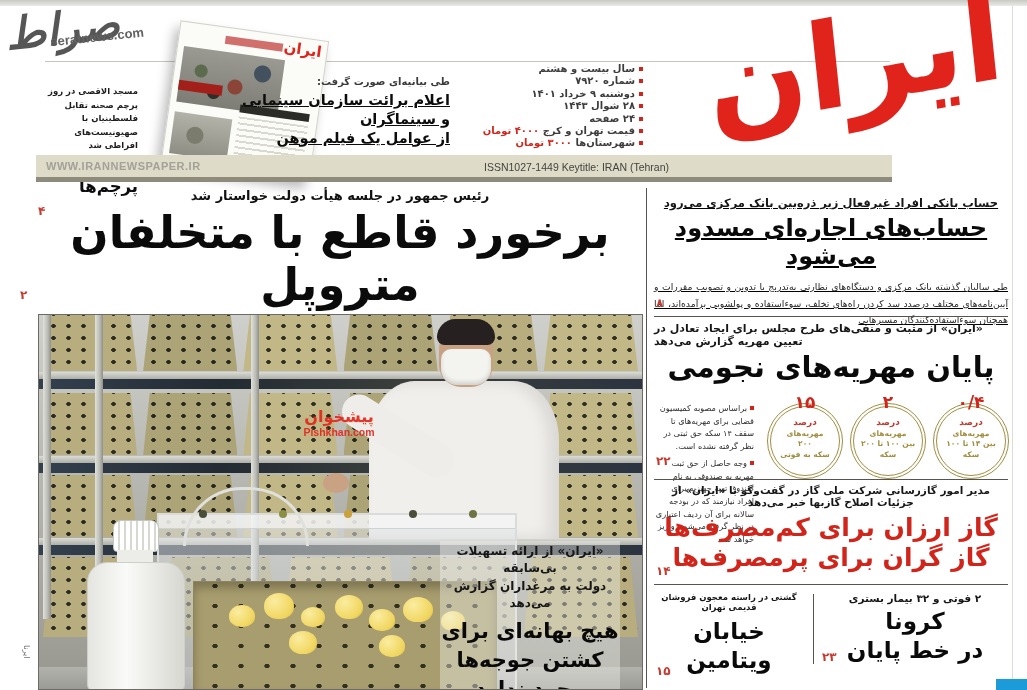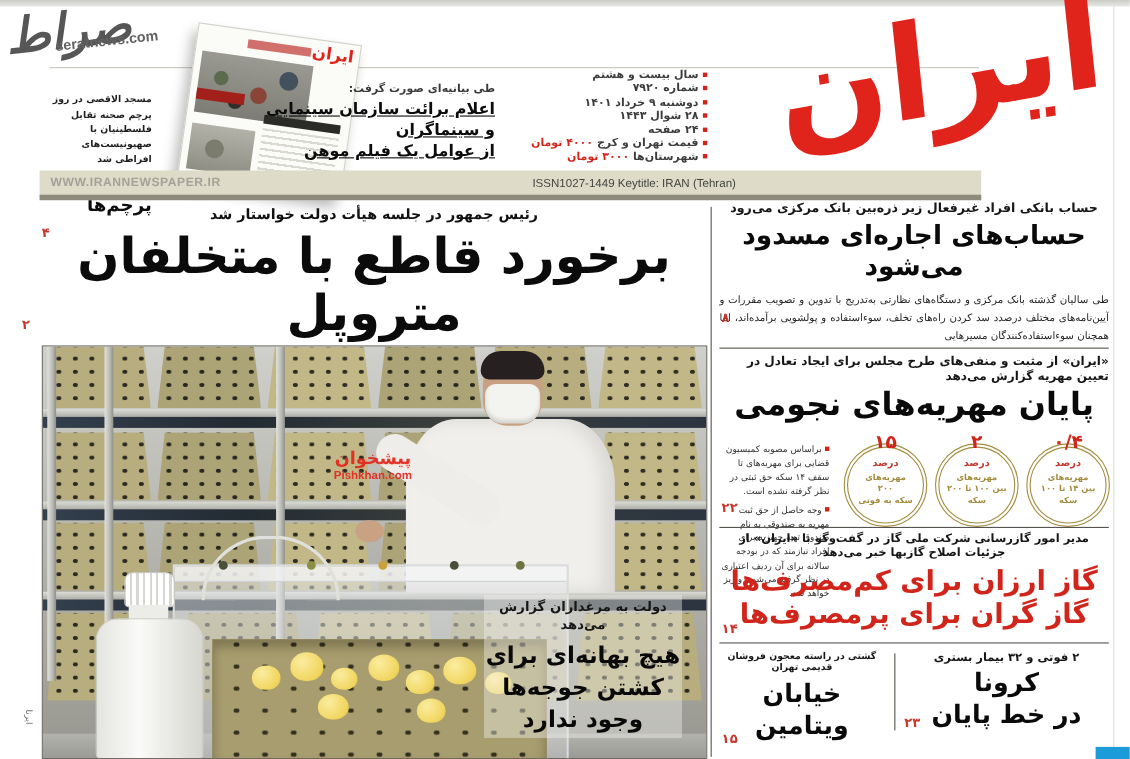--- a/index.html
+++ b/index.html
@@ -121,28 +121,28 @@
     background:rgba(240,240,237,.42);padding:2px 1px;}
   #photo-caption .kick{font-size:12px;font-weight:bold;color:#161616;line-height:1.45;}
   #photo-caption .head{font-size:21px;font-weight:bold;color:#090909;line-height:1.38;margin-top:4px;}
   #photo-credit{left:22px;top:645px;font-size:8px;color:#6e6e68;writing-mode:vertical-rl;}
   
   #main-vrule{left:646px;top:188px;width:1px;height:500px;background:#57534e;}
   .hrule{height:1px;background:#57534e;}
   #rule1{left:654px;top:316px;width:354px;}
   #rule2{left:654px;top:479px;width:354px;}
   #rule3{left:654px;top:584px;width:354px;}
-  #bank{left:654px;top:182px;width:354px;text-align:center;}
+  #bank{left:654px;top:196px;width:354px;text-align:center;text-decoration:underline;}
   #bank .kick{font-size:11.5px;font-weight:bold;color:#161616;}
   #bank .head{font-size:24px;font-weight:bold;color:#0a0a0a;margin-top:4px;}
   #bank .cols{display:flex;gap:12px;margin-top:9px;direction:rtl;}
   #bank .col{flex:1;font-size:9.3px;color:#242424;line-height:1.78;text-align:justify;}
   #bank .pg{position:absolute;left:2px;top:100px;}
   #dowry{left:654px;top:322px;width:354px;}
-  #dowry .kick{font-size:11px;font-weight:bold;color:#161616;text-align:right;}
+  #dowry .kick{font-size:11px;font-weight:bold;color:#161616;text-align:left;}
   #dowry .head{font-size:29px;font-weight:bold;color:#0a0a0a;text-align:center;margin-top:2px;}
   #dowry .drow{position:relative;height:104px;margin-top:14px;}
   #circles{position:absolute;right:2px;top:0;display:flex;gap:13px;direction:rtl;}
   .circle{position:relative;width:70px;height:70px;border:1px solid #a28d3f;border-radius:50%;
     outline:1px solid #a28d3f;outline-offset:2px;text-align:center;padding-top:9px;
     box-sizing:border-box;margin-top:8px;}
   .circle .num{position:absolute;top:-16px;left:0;width:100%;font-size:17px;font-weight:bold;
     color:#d1251b;}
   .circle div{font-size:7.6px;line-height:1.4;color:#a28d3f;font-weight:bold;}
   .circle .l1{color:#c0392e;font-size:9px;}
@@ -312,20 +312,21 @@
     <div class="body"></div>
   </div>
 
   <div id="pishkhan">
     <div class="cal">پیشخوان</div>
     <div class="url">Pishkhan.com</div>
   </div>
 
   <div id="photo-caption" class="rtl">
     <div class="kick">
+      <div>«ایران» از ارائه تسهیلات بی‌سابقه</div>
       <div>دولت به مرغداران گزارش می‌دهد</div>
     </div>
     <div class="head">
       <div>هیچ بهانه‌ای برای</div>
       <div>کشتن جوجه‌ها</div>
       <div>وجود ندارد</div>
     </div>
 
   </div>
 </div>

